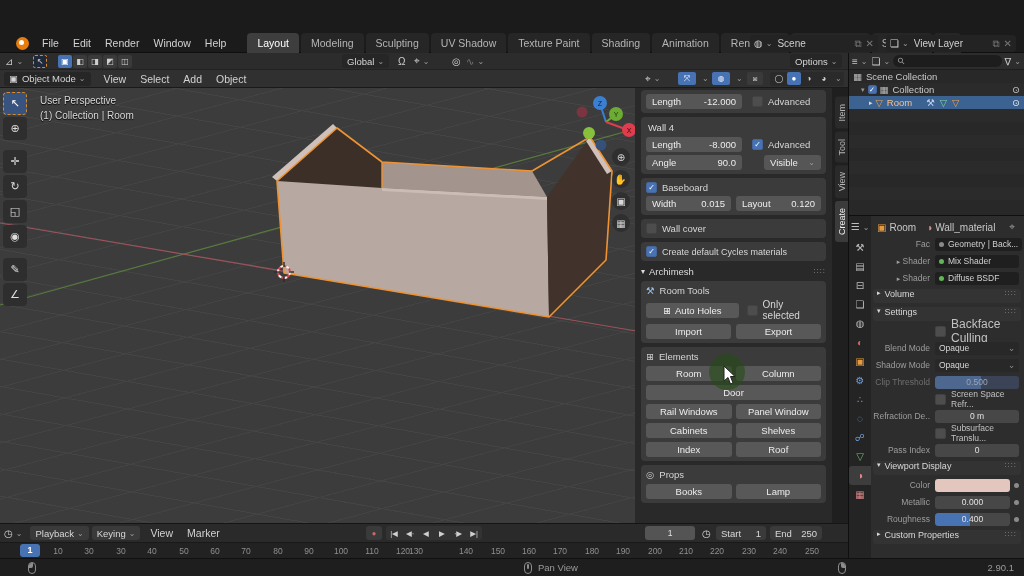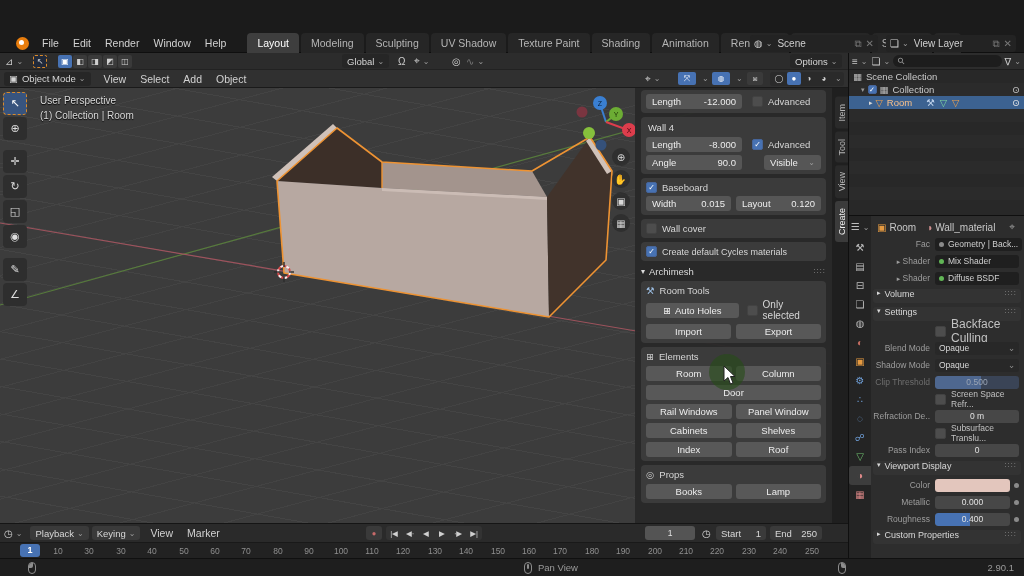--- a/index.html
+++ b/index.html
@@ -622,21 +622,21 @@
       <span class="tick" style="left:121px">30</span>
       <span class="tick" style="left:152px">40</span>
       <span class="tick" style="left:184px">50</span>
       <span class="tick" style="left:215px">60</span>
       <span class="tick" style="left:246px">70</span>
       <span class="tick" style="left:278px">80</span>
       <span class="tick" style="left:309px">90</span>
       <span class="tick" style="left:341px">100</span>
       <span class="tick" style="left:372px">110</span>
       <span class="tick" style="left:403px">120</span>
-      <span class="tick" style="left:435px">130</span>
+      <span class="tick" style="left:416px">130</span>
       <span class="tick" style="left:466px">140</span>
       <span class="tick" style="left:498px">150</span>
       <span class="tick" style="left:529px">160</span>
       <span class="tick" style="left:560px">170</span>
       <span class="tick" style="left:592px">180</span>
       <span class="tick" style="left:623px">190</span>
       <span class="tick" style="left:655px">200</span>
       <span class="tick" style="left:686px">210</span>
       <span class="tick" style="left:717px">220</span>
       <span class="tick" style="left:749px">230</span>

